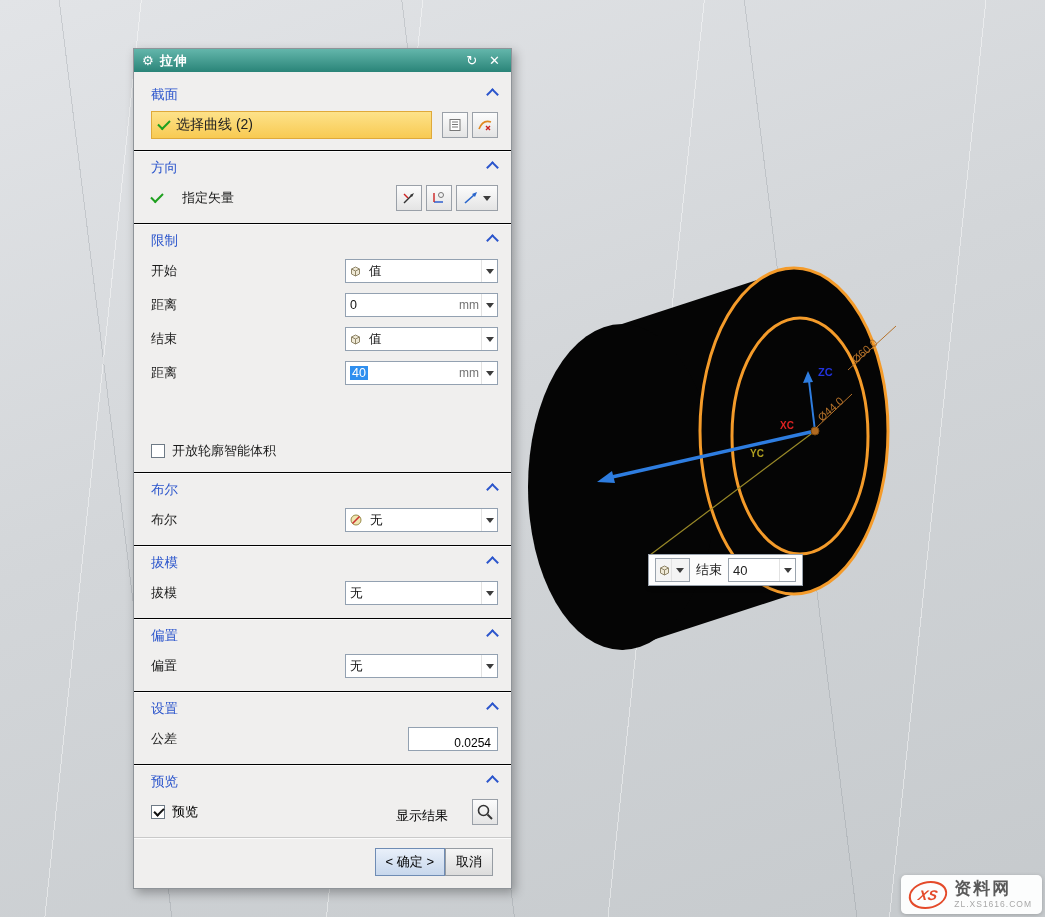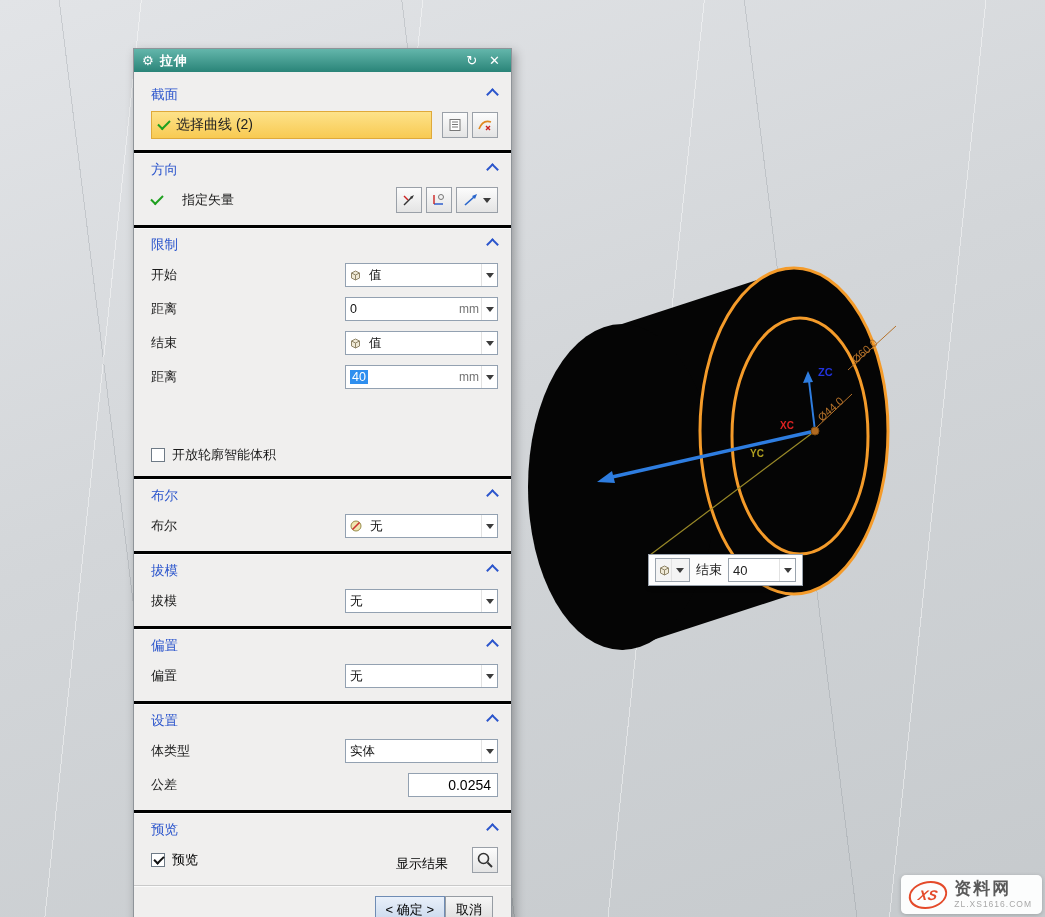--- a/index.html
+++ b/index.html
@@ -35,21 +35,21 @@
     height:23px;display:flex;align-items:center;padding:0 8px;gap:6px;
     background:linear-gradient(#63b6ab,#2a8478);color:#fff;font-size:13px;
   }
   .tb-icon{font-size:13px;line-height:1;}
   .tb-title{font-weight:bold;letter-spacing:1px;}
   .tb-spacer{flex:1;}
   .tb-btn{cursor:default;font-size:13px;padding:0 3px;}
   .body{padding:6px 0 0 0;}
 
   .section{padding:2px 0 8px 0;}
-  .section + .section{border-top:3px solid #000000;box-shadow:inset 0 1px 0 #fbfbfb;}
+  .section + .section{border-top:1px solid #000000;box-shadow:inset 0 1px 0 #fbfbfb;}
   .sec-header{display:flex;align-items:flex-start;padding:6px 14px 4px 17px;cursor:default;}
   .sec-title{color:#2b55cc;font-size:13.5px;}
   .chev{margin-left:auto;width:7px;height:7px;border-left:2px solid #2b55cc;border-top:2px solid #2b55cc;transform:rotate(45deg);margin-top:4px;}
 
   .row{display:flex;align-items:center;padding:3px 13px 3px 17px;min-height:28px;}
   .row .label{flex:1;font-size:13px;color:#1c1c1c;}
   .ctl{width:153px;flex:none;}
   .field{height:24px;background:#fff;border:1px solid #93a1b1;display:flex;align-items:center;font-size:12.5px;color:#111;box-sizing:border-box;}
   .field .ico{margin:0 3px;display:flex;align-items:center;}
   .field .txt{padding-left:4px;}
@@ -72,21 +72,21 @@
   }
   .tool-btn.wide{width:42px;gap:1px;}
   .tool-btn .dd-arrow{border-left:none;width:11px;}
 
   .checkbox-row{display:flex;align-items:center;gap:7px;padding:4px 13px 4px 17px;font-size:13px;color:#1c1c1c;margin-top:48px;}
   .cbox{width:14px;height:14px;background:#fff;border:1px solid #6e7a86;box-sizing:border-box;position:relative;flex:none;}
   .cbox.checked::after{
     content:"";position:absolute;left:2px;top:2px;width:8px;height:4px;
     border-left:2px solid #111;border-bottom:2px solid #111;transform:rotate(-45deg);
   }
-  .tol-field{width:90px;margin-left:auto;height:24px;background:#fff;border:1px solid #93a1b1;display:flex;align-items:center;justify-content:flex-end;padding-right:6px;font-size:14px;box-sizing:border-box;padding-left:16px;}
+  .tol-field{width:90px;margin-left:auto;height:24px;background:#fff;border:1px solid #93a1b1;display:flex;align-items:flex-end;justify-content:flex-end;padding-right:6px;font-size:12px;box-sizing:border-box;padding-left:16px;}
 
   .preview-row{display:flex;align-items:center;padding:4px 13px 4px 17px;font-size:13px;}
   .preview-row .right{margin-left:auto;display:flex;align-items:flex-end;gap:20px;}
 
   .footer{border-top:1px solid #c9c9c9;box-shadow:inset 0 1px 0 #fbfbfb;display:flex;justify-content:flex-end;gap:0;padding:10px 18px 12px 0;}
   .btn{font-size:13px;padding:4px 10px;cursor:default;}
   .btn-ok{background:linear-gradient(#e9f0fa,#c7d7ec);border:1px solid #6f8cb4;}
   .btn-cancel{background:linear-gradient(#f6f6f6,#dcdcdc);border:1px solid #969ca3;}
 
   
@@ -314,27 +314,20 @@
         </div>
       </div>
     </div>
 
     <div class="section">
       <div class="sec-header">
         <span class="sec-title">设置</span>
         <span class="chev"></span>
       </div>
       <div class="row">
-        <span class="label">体类型</span>
-        <div class="ctl field">
-          <span class="txt">实体</span>
-          <span class="dd-arrow auto"></span>
-        </div>
-      </div>
-      <div class="row">
         <span class="label">公差</span>
         <div class="tol-field">
           <span>0.0254</span>
         </div>
       </div>
     </div>
 
     <div class="section">
       <div class="sec-header">
         <span class="sec-title">预览</span>

